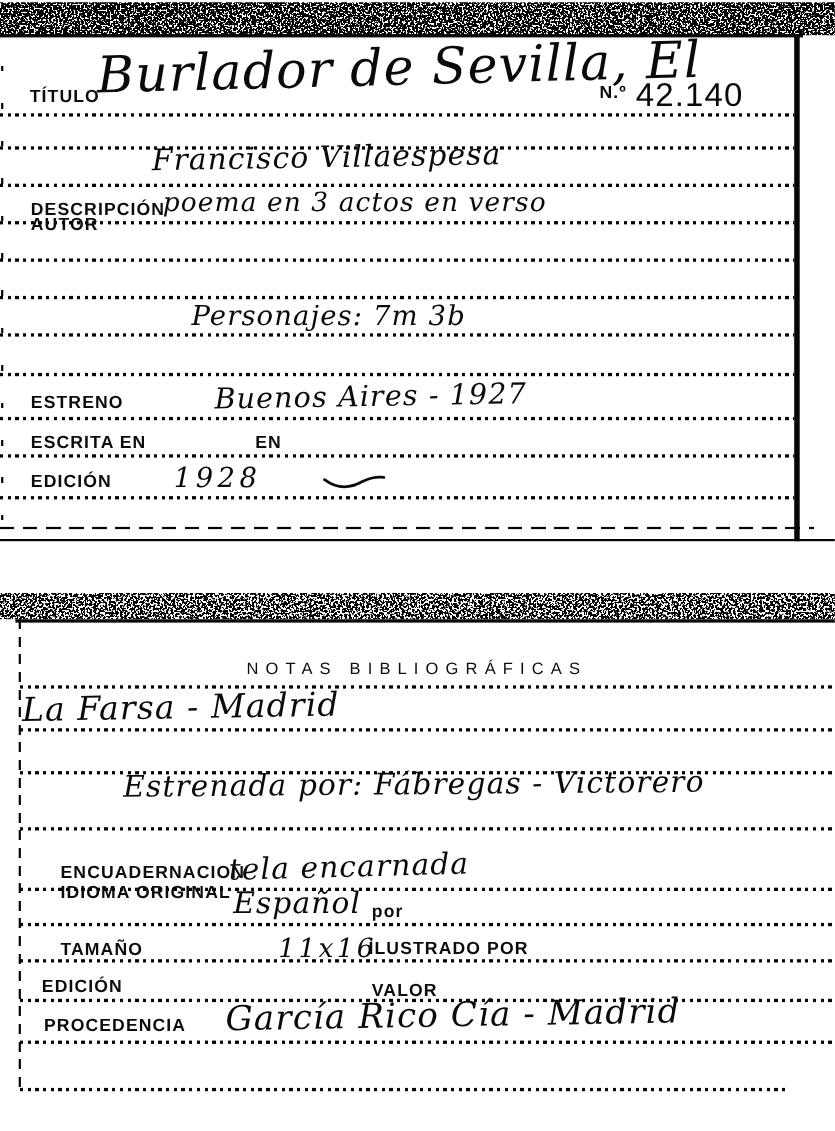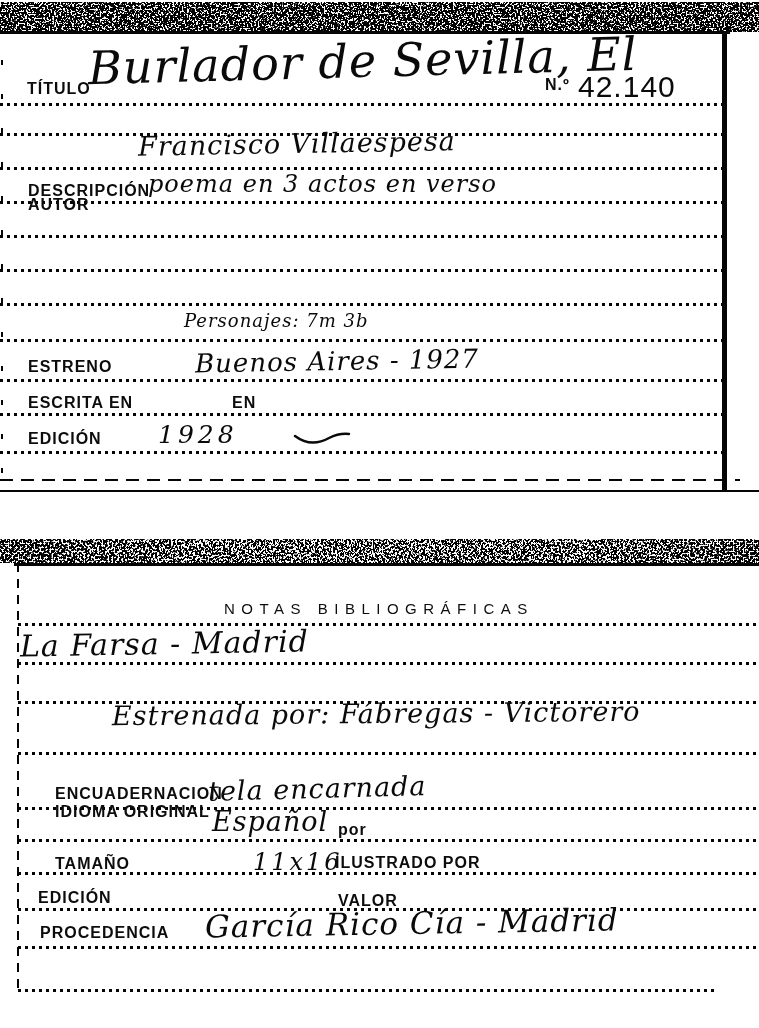--- a/index.html
+++ b/index.html
@@ -61,21 +61,21 @@
   <span class="lbl" style="left:28px;top:182px;">DESCRIPCIÓN</span>
   <span class="lbl" style="left:28px;top:358px;">ESTRENO</span>
   <span class="lbl" style="left:28px;top:394px;">ESCRITA EN</span>
   <span class="lbl" style="left:232px;top:394px;">EN</span>
   <span class="lbl" style="left:28px;top:430px;">EDICIÓN</span>
 
   <span class="hand" style="left:88px;top:34px;font-size:46px;transform:rotate(-1.5deg);">Burlador de Sevilla, El</span>
   <span class="hand" style="left:578px;top:70px;font-size:30px;font-style:normal;font-family:'Liberation Sans',sans-serif;">42.140</span>
   <span class="hand" style="left:138px;top:128px;font-size:27px;transform:rotate(-1deg);">Francisco Villaespesa</span>
   <span class="hand" style="left:148px;top:170px;font-size:24px;">poema en 3 actos en verso</span>
-  <span class="hand" style="left:184px;top:272px;font-size:18px;margin-top:38px;">Personajes: 7m 3b</span>
+  <span class="hand" style="left:174px;top:272px;font-size:25px;">Personajes: 7m 3b</span>
   <span class="hand" style="left:195px;top:346px;font-size:26px;transform:rotate(-1deg);">Buenos Aires - 1927</span>
   <span class="hand" style="left:158px;top:420px;font-size:25px;letter-spacing:4px;">1928</span>
 
   <svg class="abs" style="left:293px;top:424px;" width="58" height="24">
     <path d="M2,12 Q18,24 36,14 Q46,9 56,10" fill="none" stroke="#0a0a0a" stroke-width="2.5" stroke-linecap="round"></path>
   </svg>
 </div>
 
 <div class="abs" style="left:0;top:530px;width:759px;height:498px;">
 

